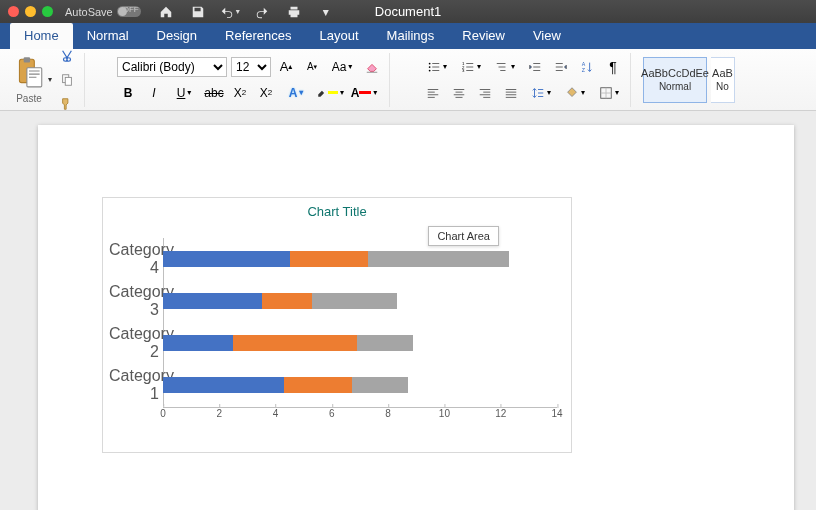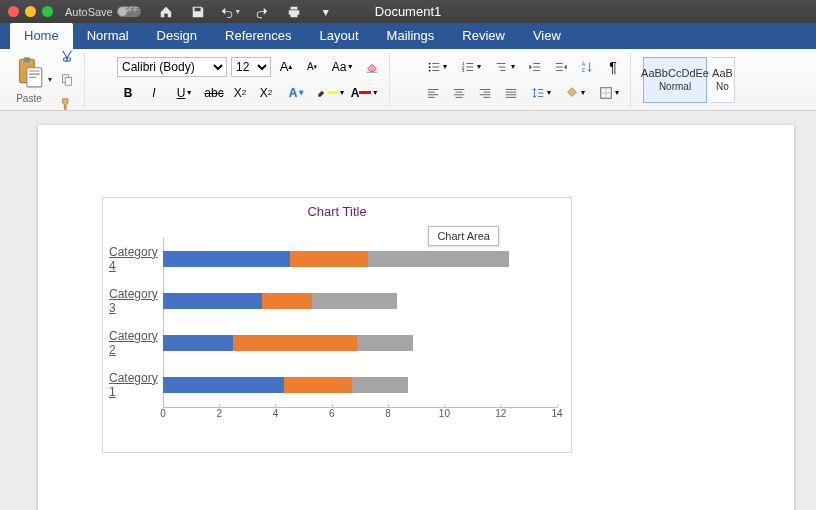--- a/index.html
+++ b/index.html
@@ -40,25 +40,25 @@
   .stylecard.sel{background:#e6effb;border-color:#8fb4e6;}
   .stylecard .preview{font-size:11px;color:#333;}
   .stylecard.partial{width:24px;overflow:hidden;border-left:none;}
 
   
   .workspace { height: calc(510px - 23px - 26px - 62px); background:#ececec; overflow:hidden; padding-top:14px; padding-left:38px;}
   .page { width:756px; height:980px; background:#fff; box-shadow:0 1px 4px rgba(0,0,0,0.25); padding:72px 64px; position:relative;}
   
   
   .chart-box { width:470px; height:256px; border:1px solid #d9d9d9; position:relative; background:#fff;}
-  .chart-title{ text-align:center; font-size:13px; color:#701a75; padding-top:6px;}
+  .chart-title{ text-align:center; font-size:13px; color:#0f766e; padding-top:6px;}
   .tooltip{ position:absolute; right:72px; top:28px; background:#fff; border:1px solid #bbb; padding:3px 8px; font-size:11px; color:#333; box-shadow:0 1px 3px rgba(0,0,0,0.15);}
   .plot { position:absolute; left:60px; top:40px; right:14px; bottom:46px; }
   .cat-row{ position:absolute; left:0; right:0; display:flex; align-items:center;}
-  .cat-label{ position:absolute; left:-54px; width:50px; font-size:12px; color:#595959; text-decoration:underline;}
+  .cat-label{ position:absolute; left:-54px; width:50px; font-size:16px; color:#595959; text-align:right;}
   .bar-track{ position:relative; height:16px; margin-left:0; width:100%; }
   .seg{position:absolute; top:0; bottom:0;}
   .s1{background:#4472c4;} .s2{background:#ed7d31;} .s3{background:#a5a5a5;}
   .xaxis{position:absolute; left:60px; right:14px; bottom:28px; height:16px;}
   .tick{position:absolute; top:0; font-size:10px; color:#595959; transform:translateX(-50%);}
   .tick::before{content:"";position:absolute;left:50%;top:-4px;width:1px;height:4px;background:#bfbfbf;}
   .axis-line{position:absolute; left:60px; right:14px; bottom:44px; height:1px; background:#bfbfbf;}
   .y0line{position:absolute; left:60px; top:40px; bottom:46px; width:1px; background:#bfbfbf;}
   .legend{position:absolute; bottom:6px; left:0; right:0; display:flex; justify-content:center; gap:16px; font-size:10px; color:#595959;}
   .legend span{display:inline-flex; align-items:center; gap:4px;}

